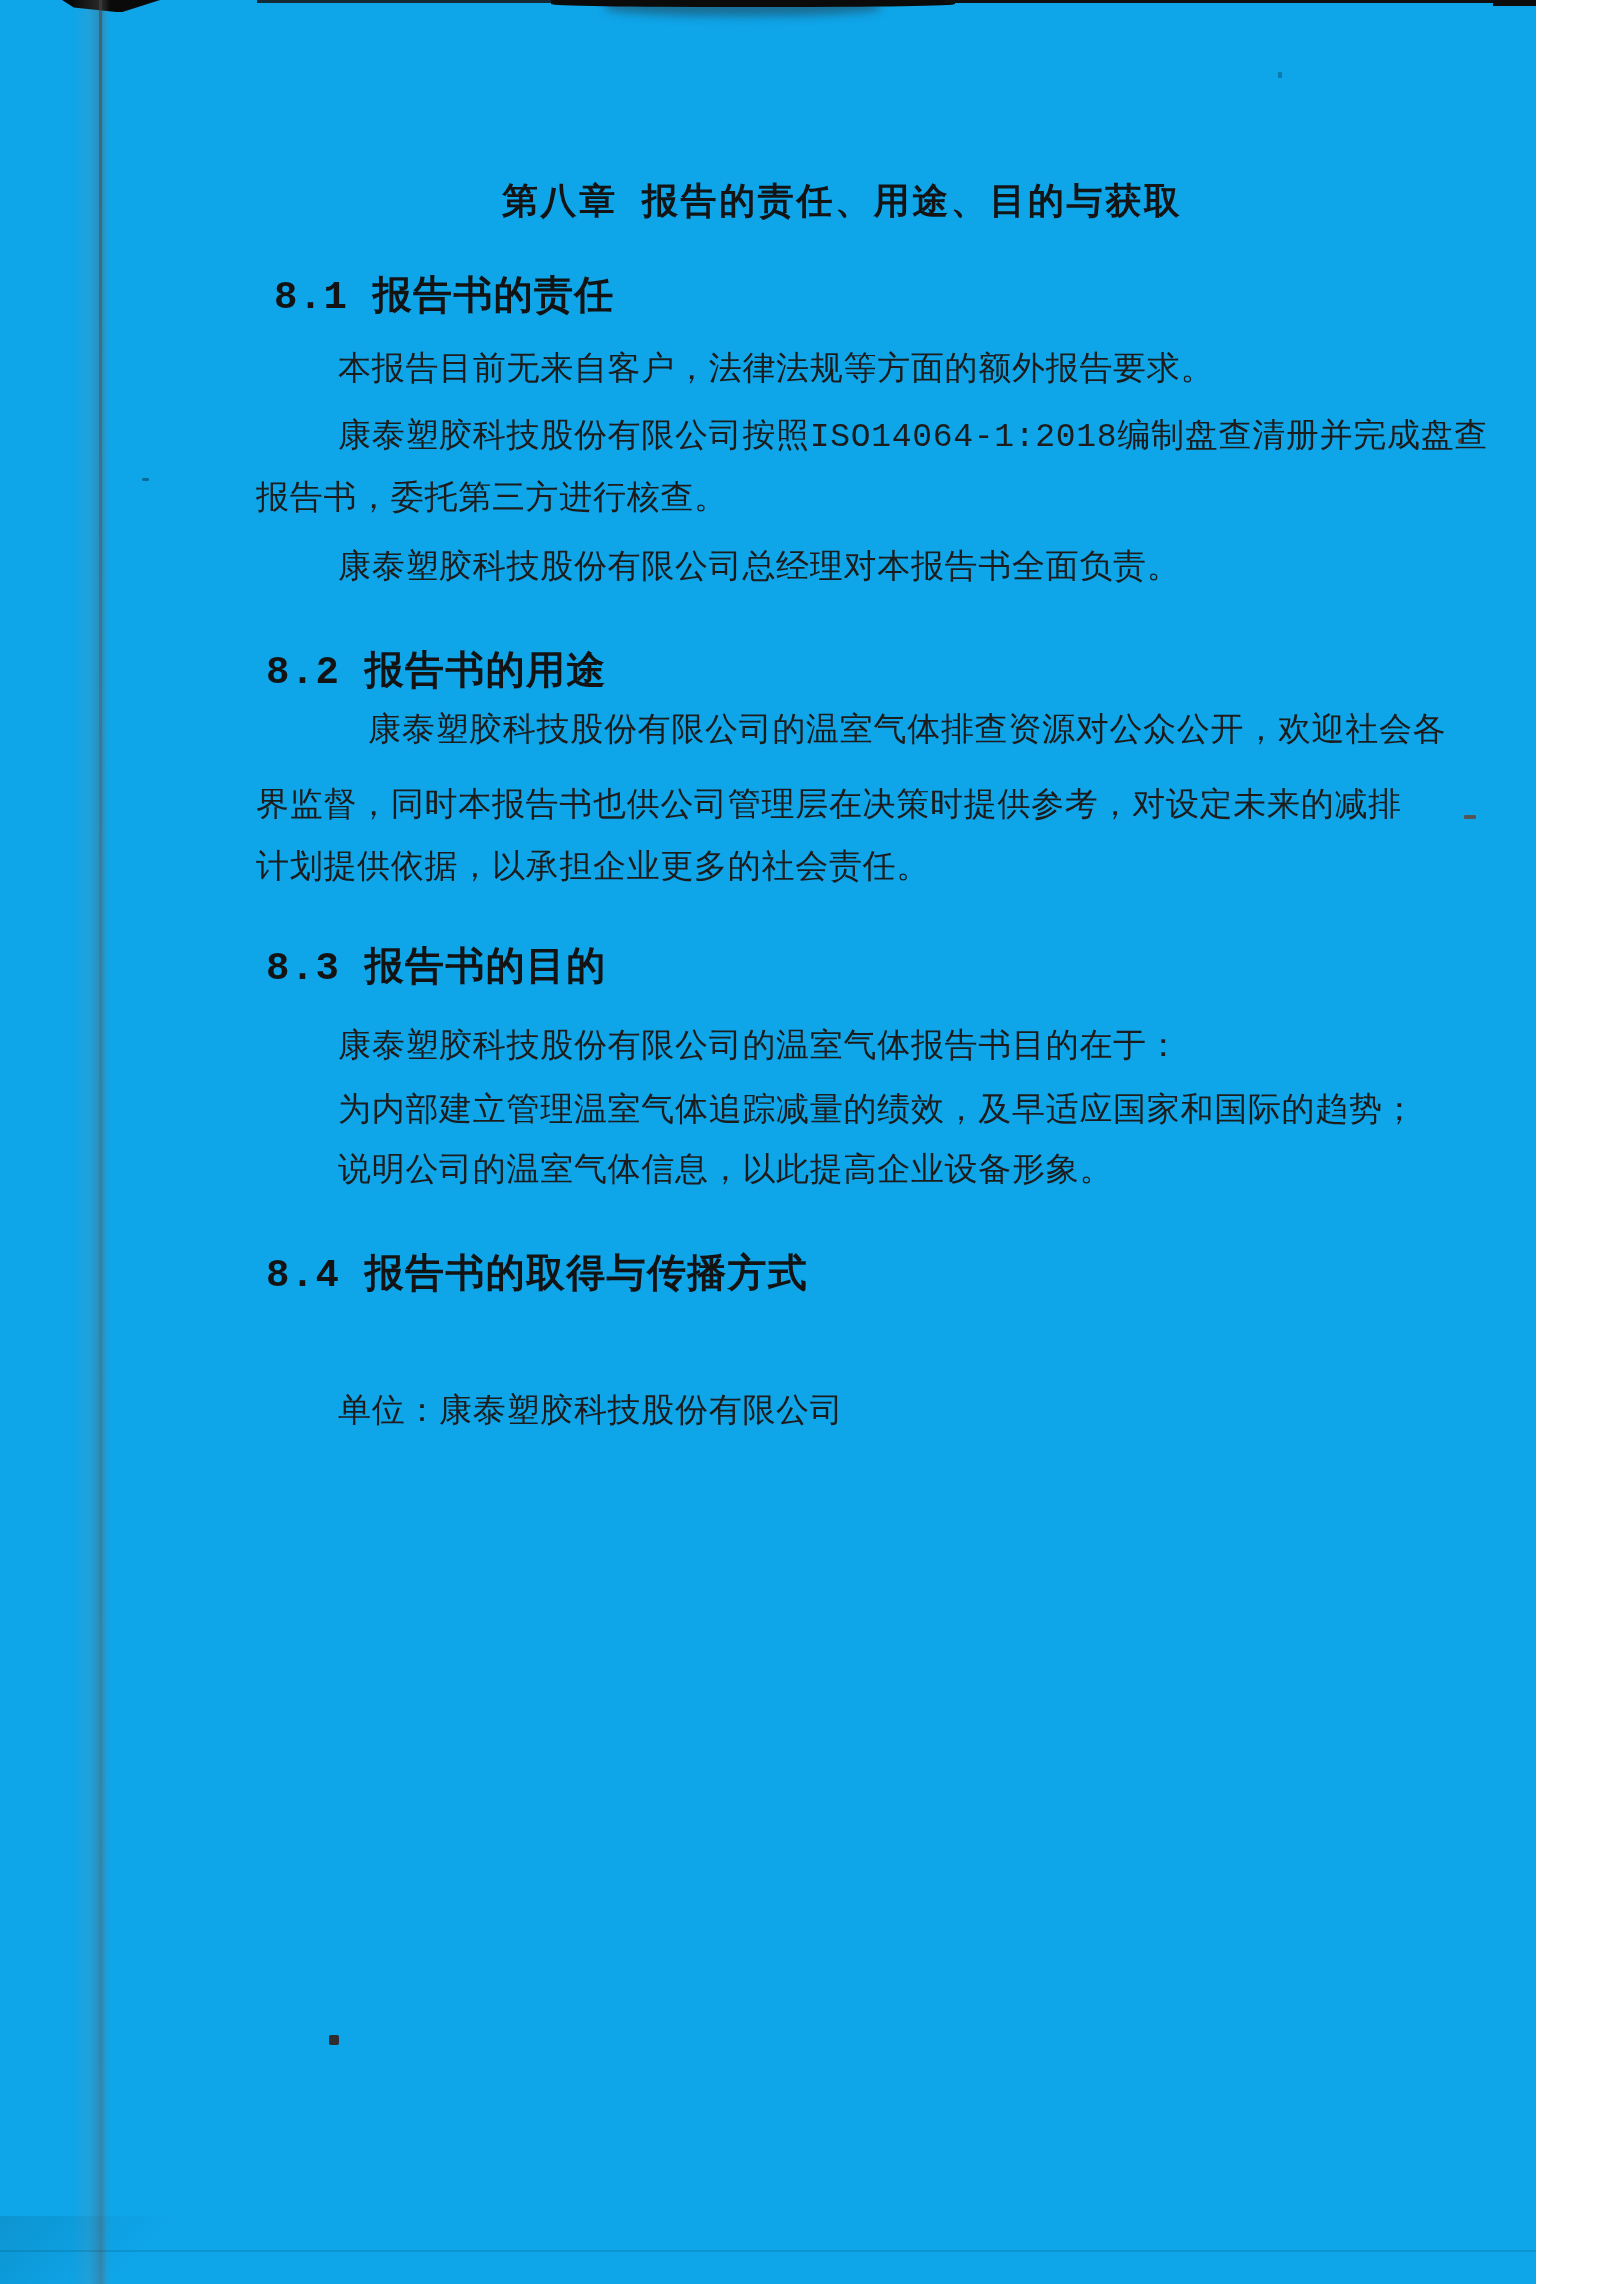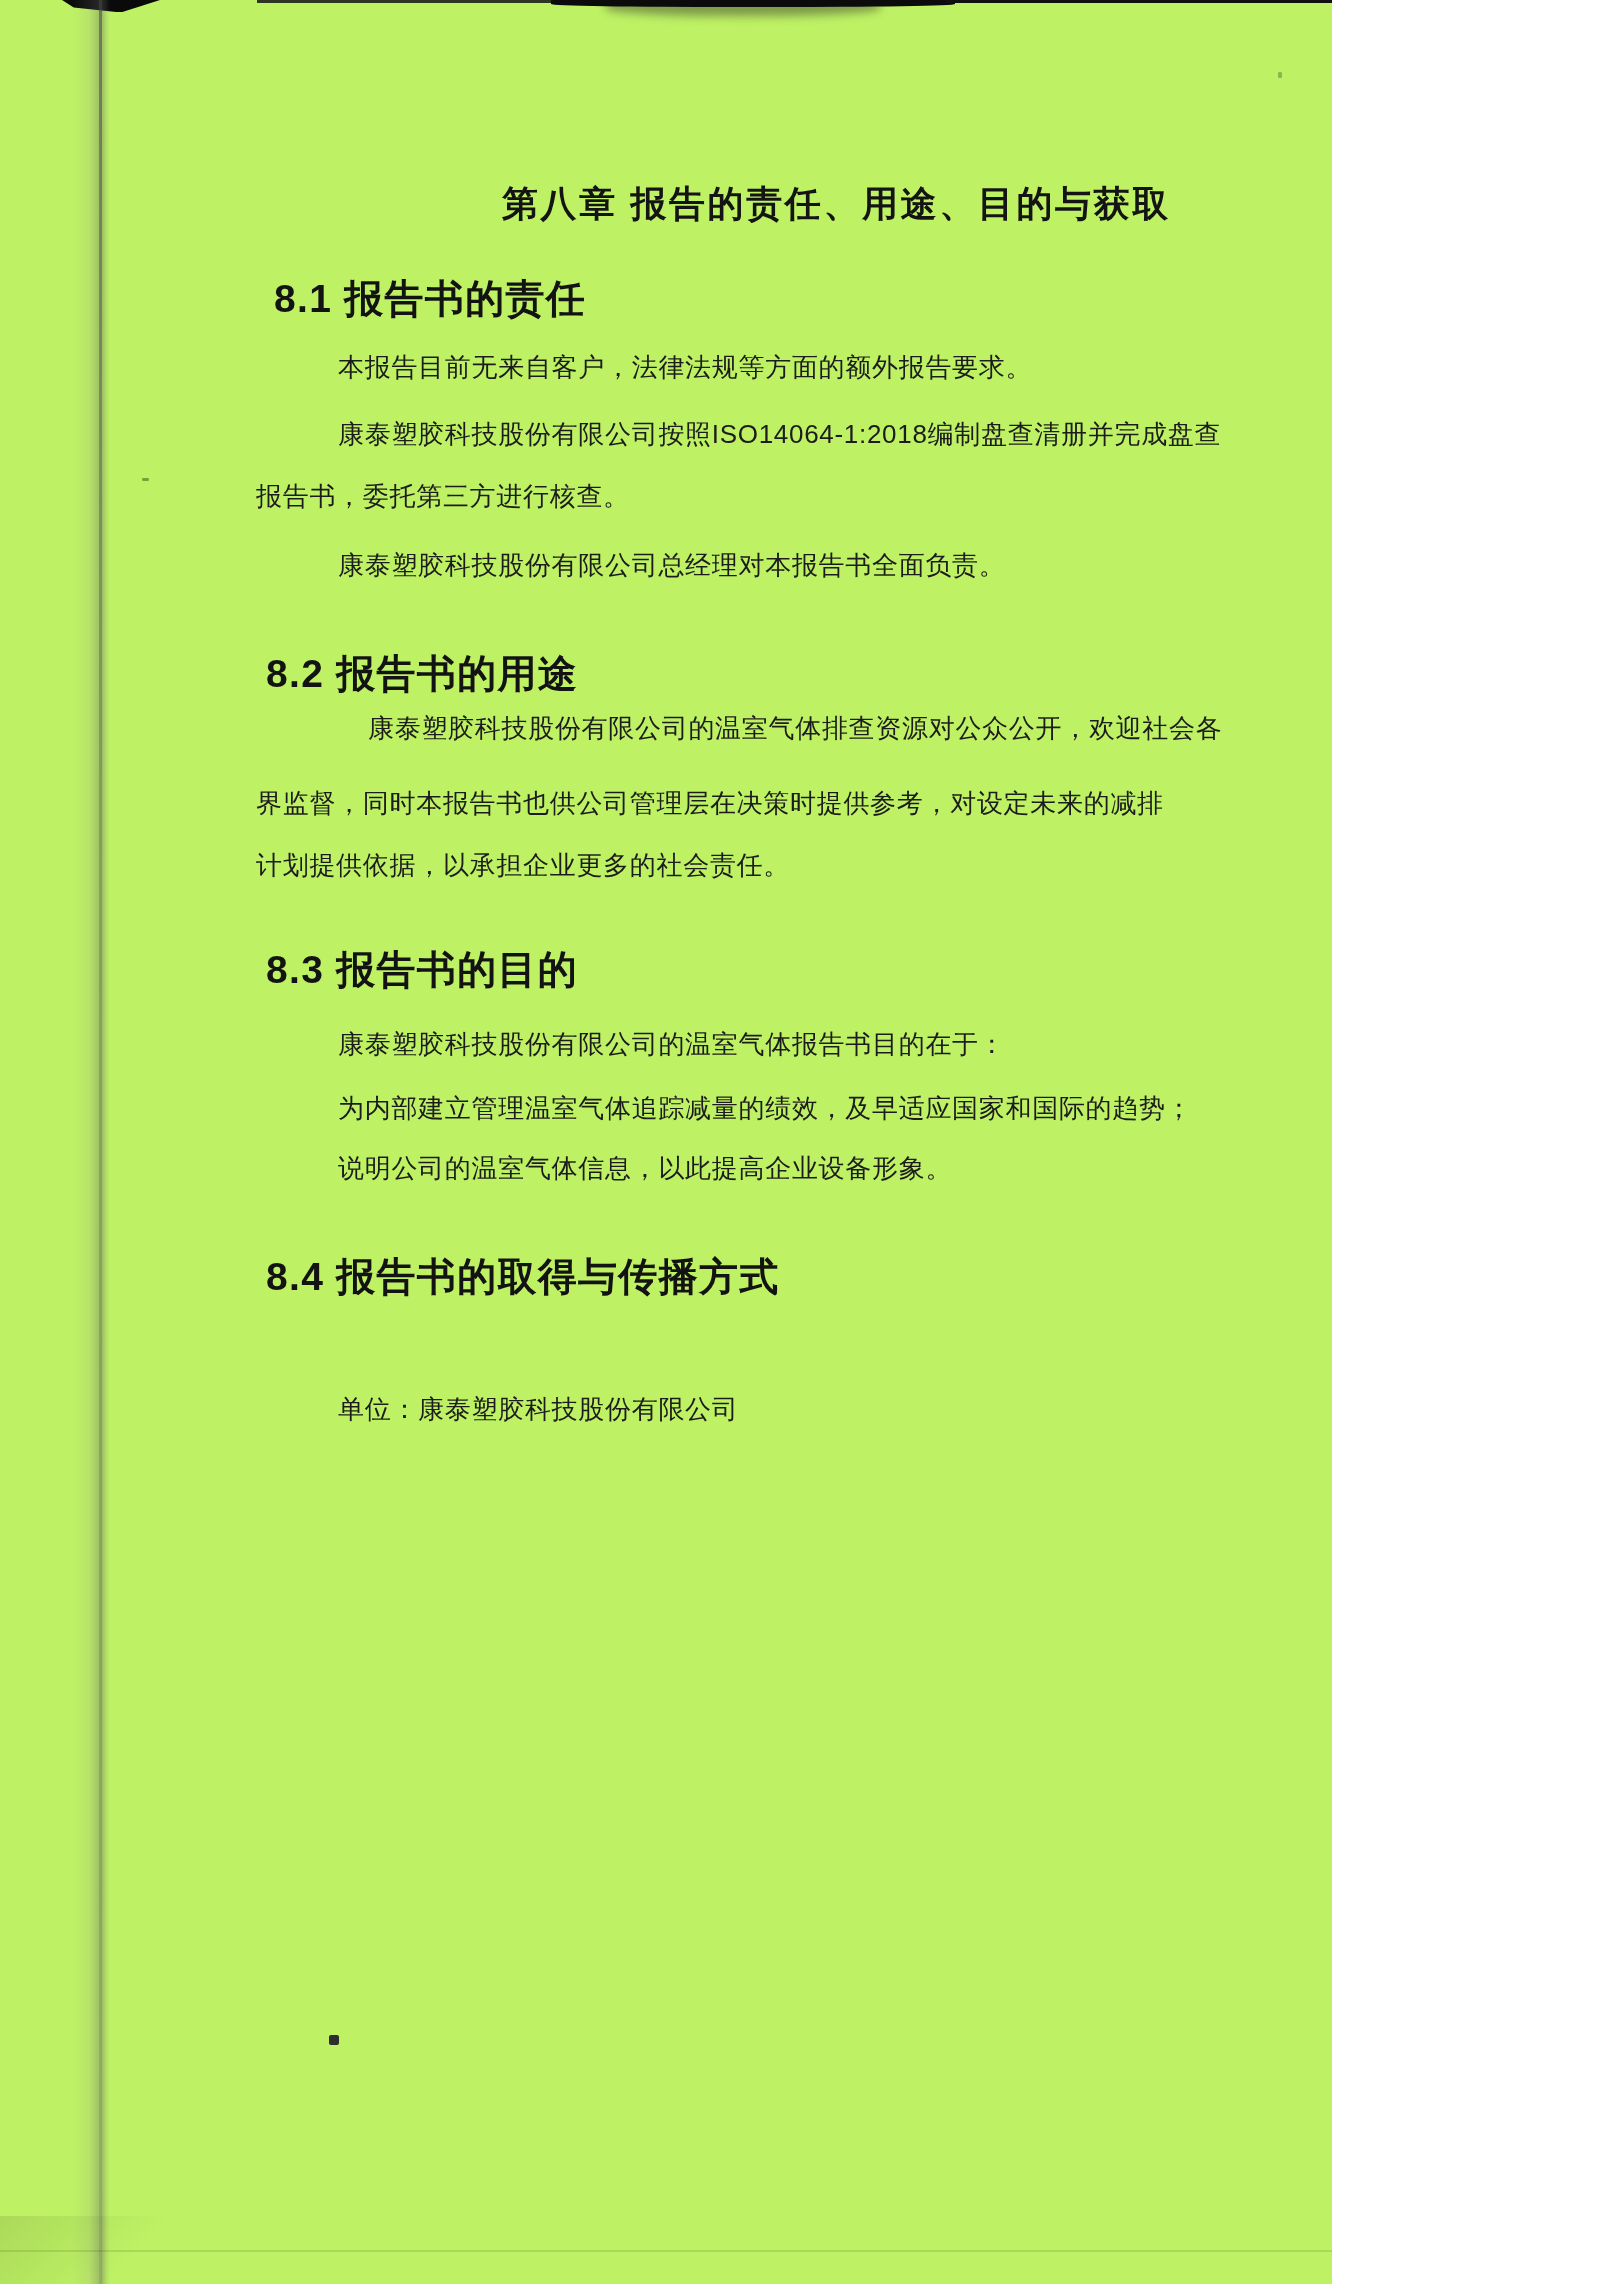--- a/index.html
+++ b/index.html
@@ -1,22 +1,22 @@
 <!DOCTYPE html>
 <html style="font-size:10.4px"><head>
 <meta charset="utf-8">
 <style>
   html,body{margin:0;padding:0;background:#ffffff;}
   .page{
     position:relative;
-    width:1332px;
+    width:1536px;
     height:2284px;
-    background:#bef264;
+    background:#0ea5e9;
     overflow:hidden;
-    font-family:Liberation Sans, sans-serif;
+    font-family:Liberation Mono, monospace;
     color:#181818;
   }
   
   .txt{
     position:absolute;
     white-space:nowrap;
     line-height:1.12;
     letter-spacing:0.7px;
   }
   .chapter-title{
@@ -29,21 +29,21 @@
     left:266px;
     font-size:39px; font-weight:bold;
     letter-spacing:1.3px;
     color:#131313;
   }
   .h-81{top:277px;margin-left:8px;}
   .h-82{top:652px;}
   .h-83{top:948px;}
   .h-84{top:1255px;}
   .body-line{
-    font-size:26px;
+    font-size:33px;
     color:#1c1c1c;
   }
   .indent{left:338px;}
   .flush{left:256px;}
   .l-a1{top:353px;}
   .l-a2{top:420px;}
   .l-a3{top:482px;}
   .l-a4{top:551px;}
   .l-b1{top:714px;margin-left:30px;}
   .l-b2{top:789px;}

